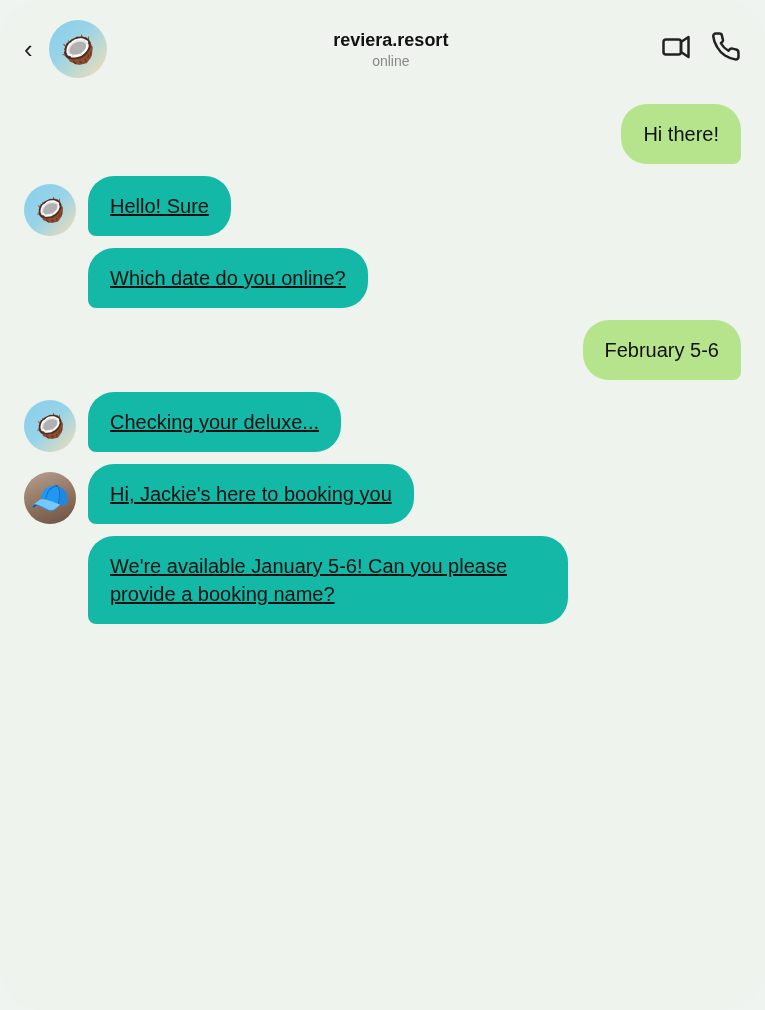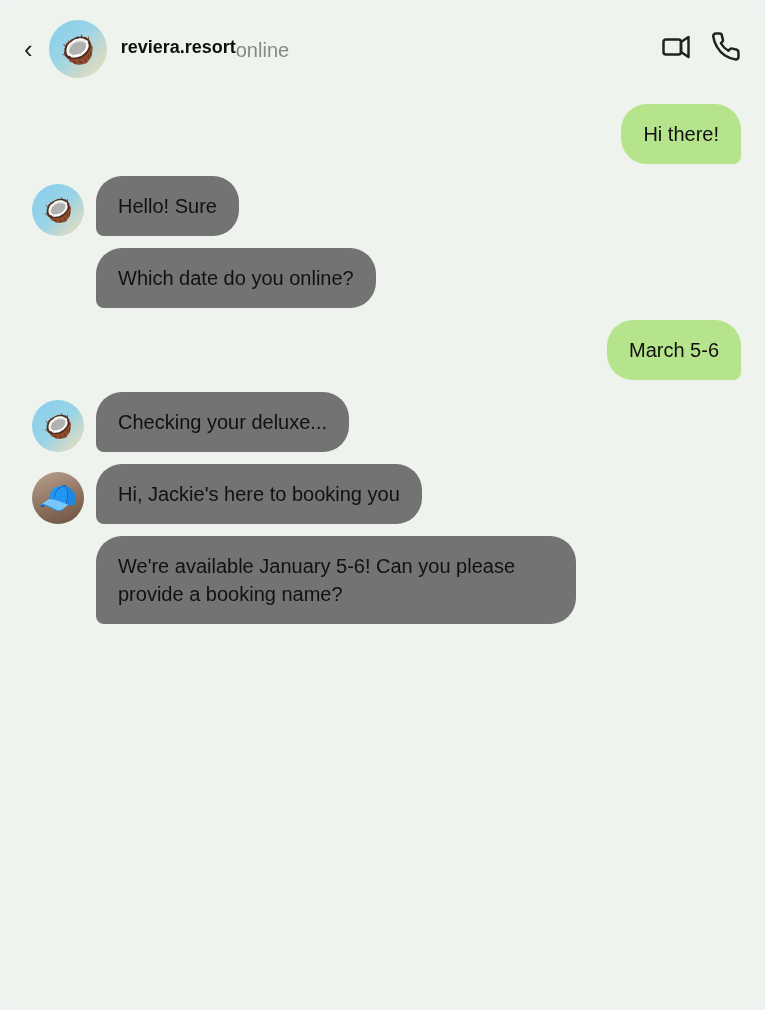--- a/index.html
+++ b/index.html
@@ -57,31 +57,32 @@
       background: linear-gradient(135deg, #87ceeb 0%, #98d4e8 40%, #f5deb3 100%);
       display: flex;
       align-items: center;
       justify-content: center;
       font-size: 28px;
     }
 
     .contact-info {
       flex: 1;
       display: flex;
-      flex-direction: row;
+      flex-direction: column;
+      align-items: center;
     }
 
     .contact-name {
       font-size: 18px;
       font-weight: 700;
       color: #111;
     }
 
     .contact-status {
-      font-size: 20px;
+      font-size: 14px;
       color: #888;
       margin-top: 2px;
     }
 
     .header-icons {
       display: flex;
       gap: 20px;
       align-items: center;
     }
 
@@ -96,21 +97,21 @@
       stroke: #222;
       fill: none;
       stroke-width: 2;
       stroke-linecap: round;
       stroke-linejoin: round;
     }
 
     
     .chat-area {
       flex: 1;
-      padding: 10px 24px 24px 32px;
+      padding: 10px 24px 24px 24px;
       display: flex;
       flex-direction: column;
       gap: 12px;
       overflow-y: auto;
     }
 
     
     .message-row {
       display: flex;
       align-items: flex-end;
@@ -159,23 +160,24 @@
       font-weight: 400;
     }
 
     .bubble.sent {
       background: #b5e48c;
       color: #111;
       border-bottom-right-radius: 8px;
     }
 
     .bubble.received {
-      background: #737373;
+      background: #14b8a6;
       color: #111;
       border-bottom-left-radius: 8px;
+      text-decoration: underline;
     }
   </style>
 </head>
 <body>
 
 <div class="phone-container">
 
   <div class="header">
     <div class="back-button">‹</div>
 
@@ -215,21 +217,21 @@
       <div class="avatar-msg avatar-coconut">🥥</div>
       <div class="bubble received">Hello! Sure</div>
     </div>
 
     <div class="message-row received">
       <div class="avatar-placeholder"></div>
       <div class="bubble received">Which date do you online?</div>
     </div>
 
     <div class="message-row sent">
-      <div class="bubble sent">March 5-6</div>
+      <div class="bubble sent">February 5-6</div>
     </div>
 
     <div class="message-row received">
       <div class="avatar-msg avatar-coconut">🥥</div>
       <div class="bubble received">Checking your deluxe...</div>
     </div>
 
     <div class="message-row received">
       <div class="avatar-msg avatar-jackie" style="background: linear-gradient(160deg, #b8a090 0%, #8a6e5a 60%, #6b5044 100%); font-size:32px;">🧢</div>
       <div class="bubble received">Hi, Jackie's here to booking you</div>

